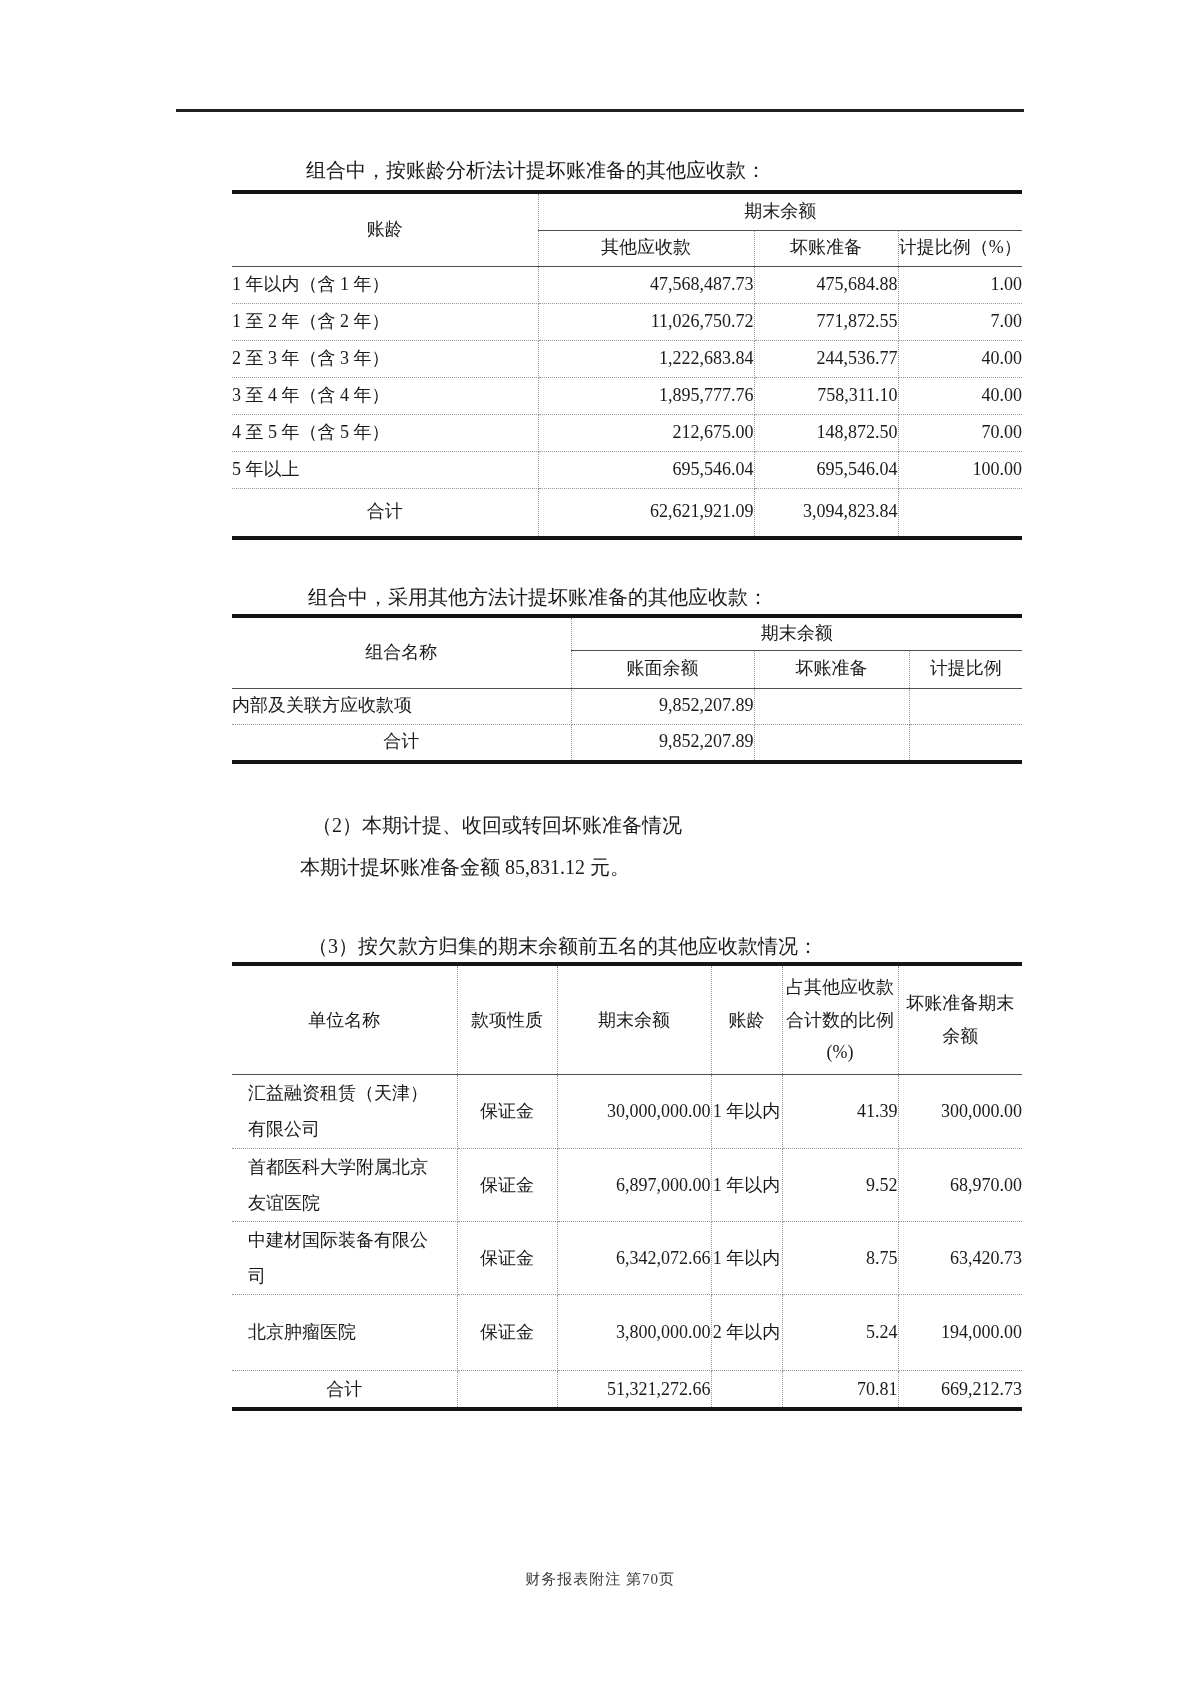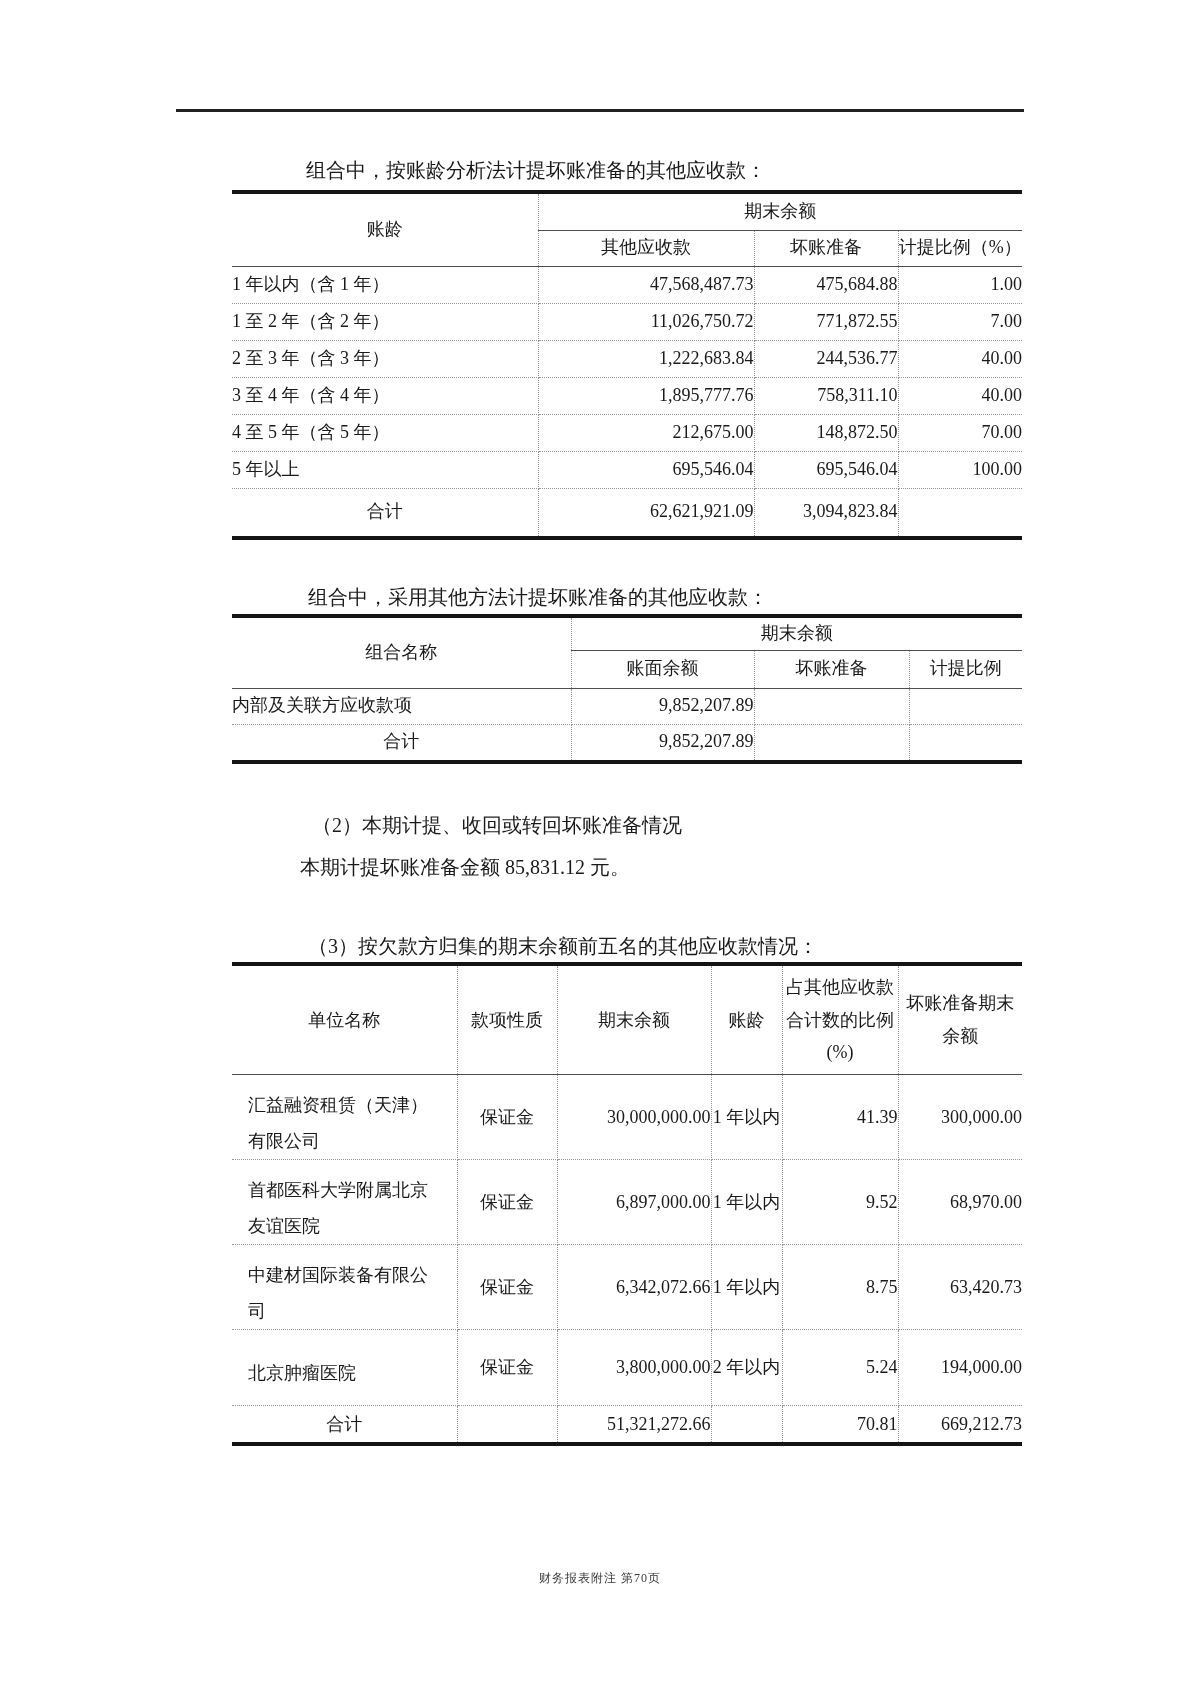--- a/index.html
+++ b/index.html
@@ -29,26 +29,26 @@
   .tbl thead th{text-align:center;border-bottom:1px solid #4f4f4f;}
   .lbl{text-align:left;padding-left:28px;margin-left:30px;}
   .num{text-align:right;padding-right:11px;}
   .ctr{text-align:center;}
 
   #tbl1{left:232px;top:190px;width:790px;}
   #tbl2{left:232px;top:614px;width:790px;}
   #tbl3{left:232px;top:962px;width:790px;}
   #tbl3 td{line-height:2.0;}
   #tbl3 thead th{line-height:1.8;padding:0 2px;}
-  #tbl3 td.name{text-align:left;padding:12px 22px 0 16px;}
+  #tbl3 td.name{text-align:left;padding:0 22px 0 16px;}
   .tight{padding:0 1px;}
 
   .footer{
     position:absolute;left:0;top:1570px;width:1200px;text-align:center;
-    font-size:12px;color:#3a3a3a;letter-spacing:1px;
+    font-size:15px;color:#3a3a3a;letter-spacing:1px;
   }
 </style>
 </head>
 <body>
 
 <div class="page">
 
   <div class="toprule"></div>
 
   <div class="doc-title" id="title1">组合中，按账龄分析法计提坏账准备的其他应收款：</div>

